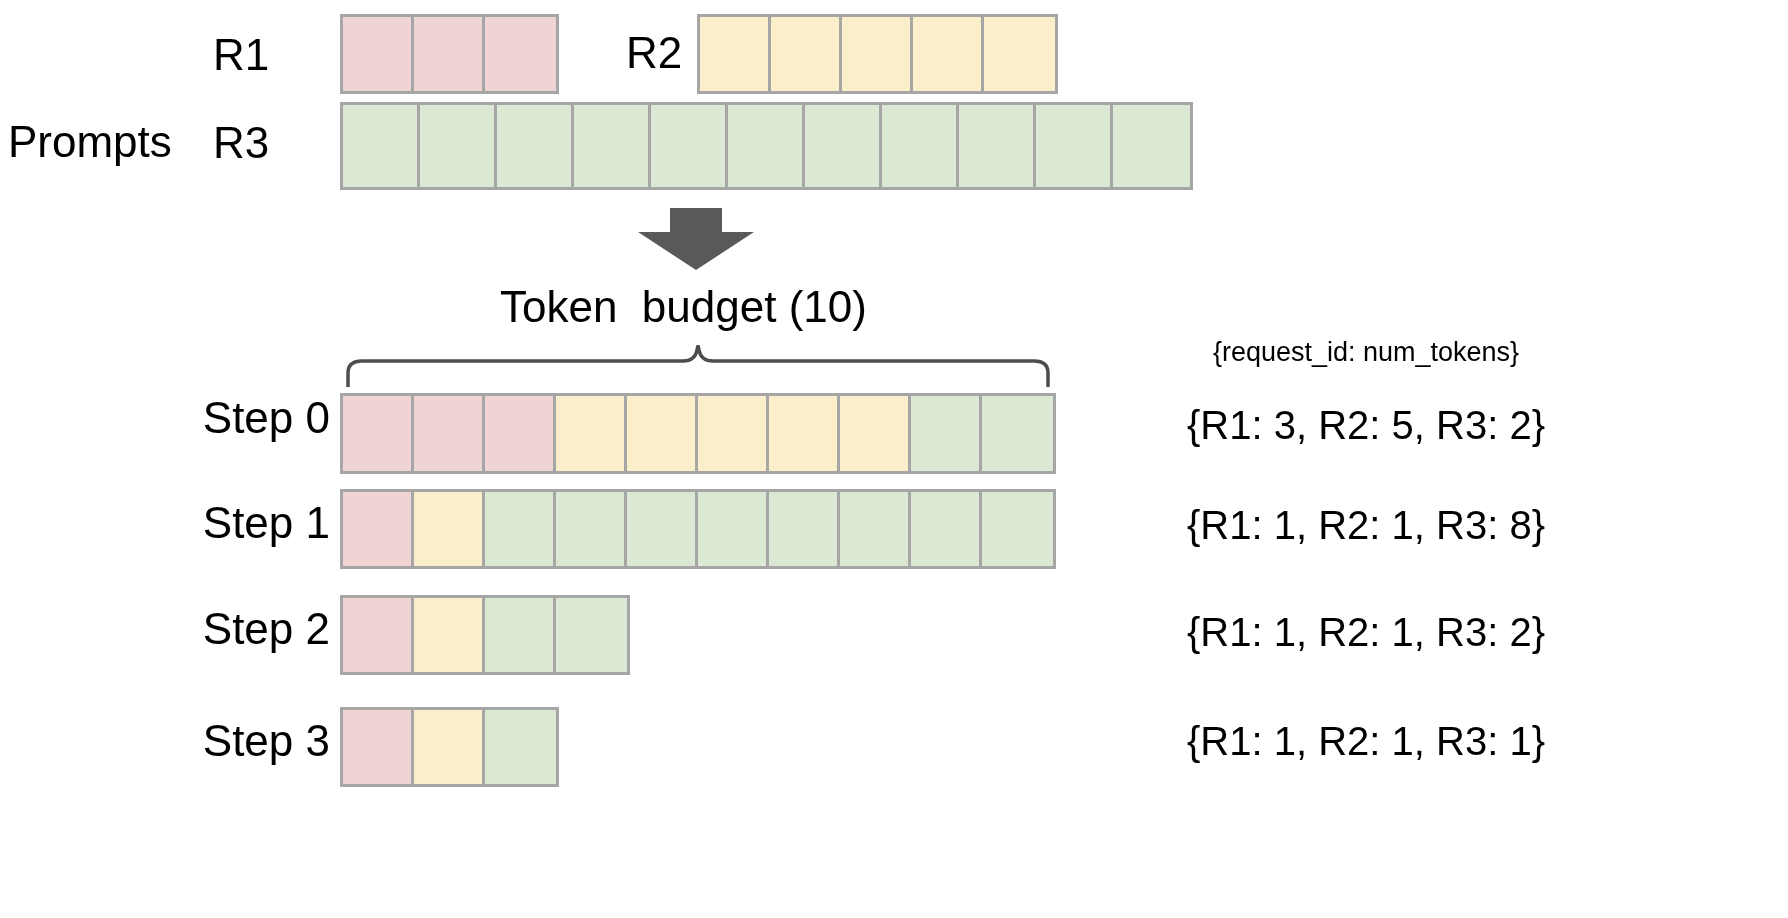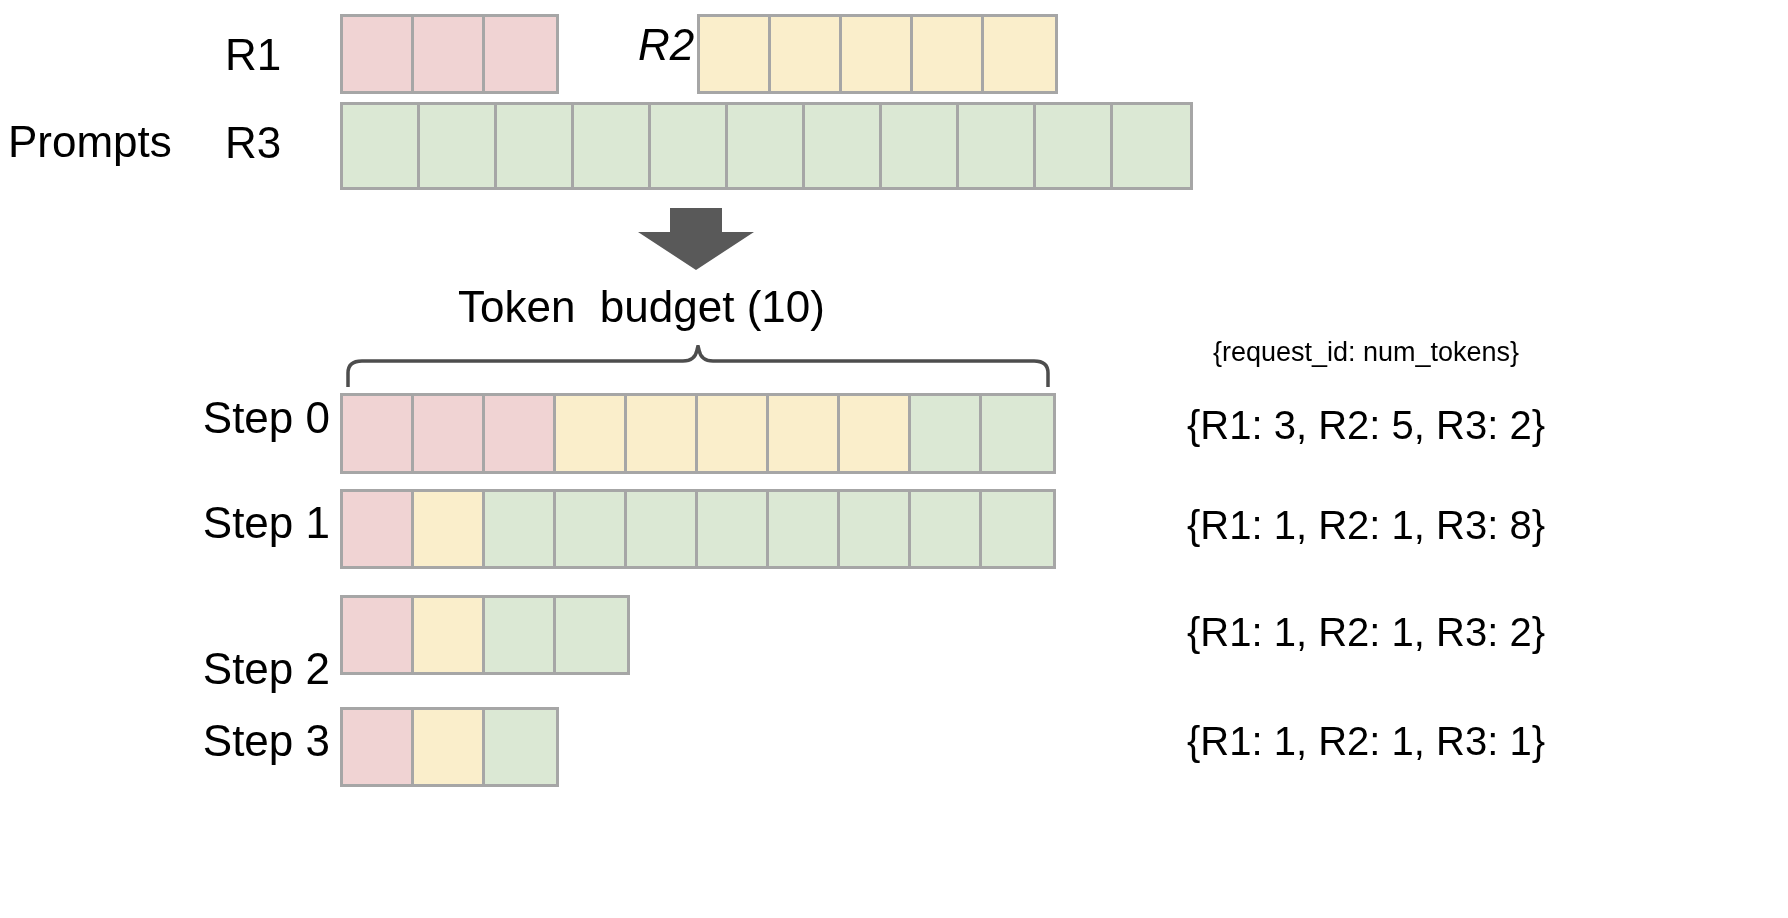--- a/index.html
+++ b/index.html
@@ -31,30 +31,29 @@
 
   .prompts-title {
     font-size: 44px;
     left: 8px;
     top: 72px;
     margin-top: 48px;
   }
 
   .req-label {
     font-size: 44px;
-    margin-left: 12px;
   }
 
   .step-label {
     font-size: 44px;
   }
 
   .budget-title {
     font-size: 44px;
-    left: 458px;
+    left: 500px;
     top: 285px;
   }
 
   .sched-title {
     font-size: 44px;
     left: 1366px;
     top: 282px;
     transform: translateX(-50%);
   }
 
@@ -106,21 +105,21 @@
 </style>
 </head>
 <body style="background: rgb(255, 255, 255);">
 
 <div class="stage">
 
   <div class="lbl prompts-title">Prompts</div>
 
   <div class="lbl req-label" id="r1-label" style="left:213px; top:33px;">R1</div>
 
-  <div class="lbl req-label" id="r2-label" style="left:626px; top:23px;font-style:italic;">R2</div>
+  <div class="lbl req-label" id="r2-label" style="left:626px; top:31px;">R2</div>
 
   <div class="lbl req-label" id="r3-label" style="left:213px; top:121px;">R3</div>
 
   <div class="strip" id="prompt-strip-r1" style="left: 340px; top: 14px; height: 74px; border-color: rgb(166, 166, 166);">
       <div class="cell" style="width: 71px; background: rgb(240, 211, 211); border-right-color: rgb(166, 166, 166);"></div>
       <div class="cell" style="width: 71px; background: rgb(240, 211, 211); border-right-color: rgb(166, 166, 166);"></div>
       <div class="cell" style="width: 71px; background: rgb(240, 211, 211); border-right-color: rgb(166, 166, 166);"></div>
     </div>
 
   <div class="strip" id="prompt-strip-r2" style="left: 697px; top: 14px; height: 74px; border-color: rgb(166, 166, 166);">
@@ -184,21 +183,21 @@
         <div class="cell" style="width: 71px; background: rgb(219, 232, 212); border-right-color: rgb(166, 166, 166);"></div>
         <div class="cell" style="width: 71px; background: rgb(219, 232, 212); border-right-color: rgb(166, 166, 166);"></div>
         <div class="cell" style="width: 71px; background: rgb(219, 232, 212); border-right-color: rgb(166, 166, 166);"></div>
         <div class="cell" style="width: 71px; background: rgb(219, 232, 212); border-right-color: rgb(166, 166, 166);"></div>
         <div class="cell" style="width: 71px; background: rgb(219, 232, 212); border-right-color: rgb(166, 166, 166);"></div>
         <div class="cell" style="width: 71px; background: rgb(219, 232, 212); border-right-color: rgb(166, 166, 166);"></div>
         <div class="cell" style="width: 71px; background: rgb(219, 232, 212); border-right-color: rgb(166, 166, 166);"></div>
         <div class="cell" style="width: 71px; background: rgb(219, 232, 212); border-right-color: rgb(166, 166, 166);"></div>
       </div>
       <div class="lbl sched-row" style="top: 505px; text-align: center;">{R1: 1, R2: 1, R3: 8}</div>
-      <div class="lbl step-label" style="left: 330px; top: 607px; transform: translateX(-100%); padding-right: 0px; margin-top: 40px;">Step 2</div>
+      <div class="lbl step-label" style="left: 330px; top: 607px; transform: translateX(-100%); padding-right: 0px;">Step 2</div>
       <div class="strip" style="left: 340px; top: 595px; height: 74px; border-color: rgb(166, 166, 166);">
         <div class="cell" style="width: 71px; background: rgb(240, 211, 211); border-right-color: rgb(166, 166, 166);"></div>
         <div class="cell" style="width: 71px; background: rgb(250, 238, 203); border-right-color: rgb(166, 166, 166);"></div>
         <div class="cell" style="width: 71px; background: rgb(219, 232, 212); border-right-color: rgb(166, 166, 166);"></div>
         <div class="cell" style="width: 71px; background: rgb(219, 232, 212); border-right-color: rgb(166, 166, 166);"></div>
       </div>
       <div class="lbl sched-row" style="top: 612px;">{R1: 1, R2: 1, R3: 2}</div>
       <div class="lbl step-label" style="left: 330px; top: 719px; transform: translateX(-100%); padding-right: 0px;">Step 3</div>
       <div class="strip" style="left: 340px; top: 707px; height: 74px; border-color: rgb(166, 166, 166);">
         <div class="cell" style="width: 71px; background: rgb(240, 211, 211); border-right-color: rgb(166, 166, 166);"></div>

